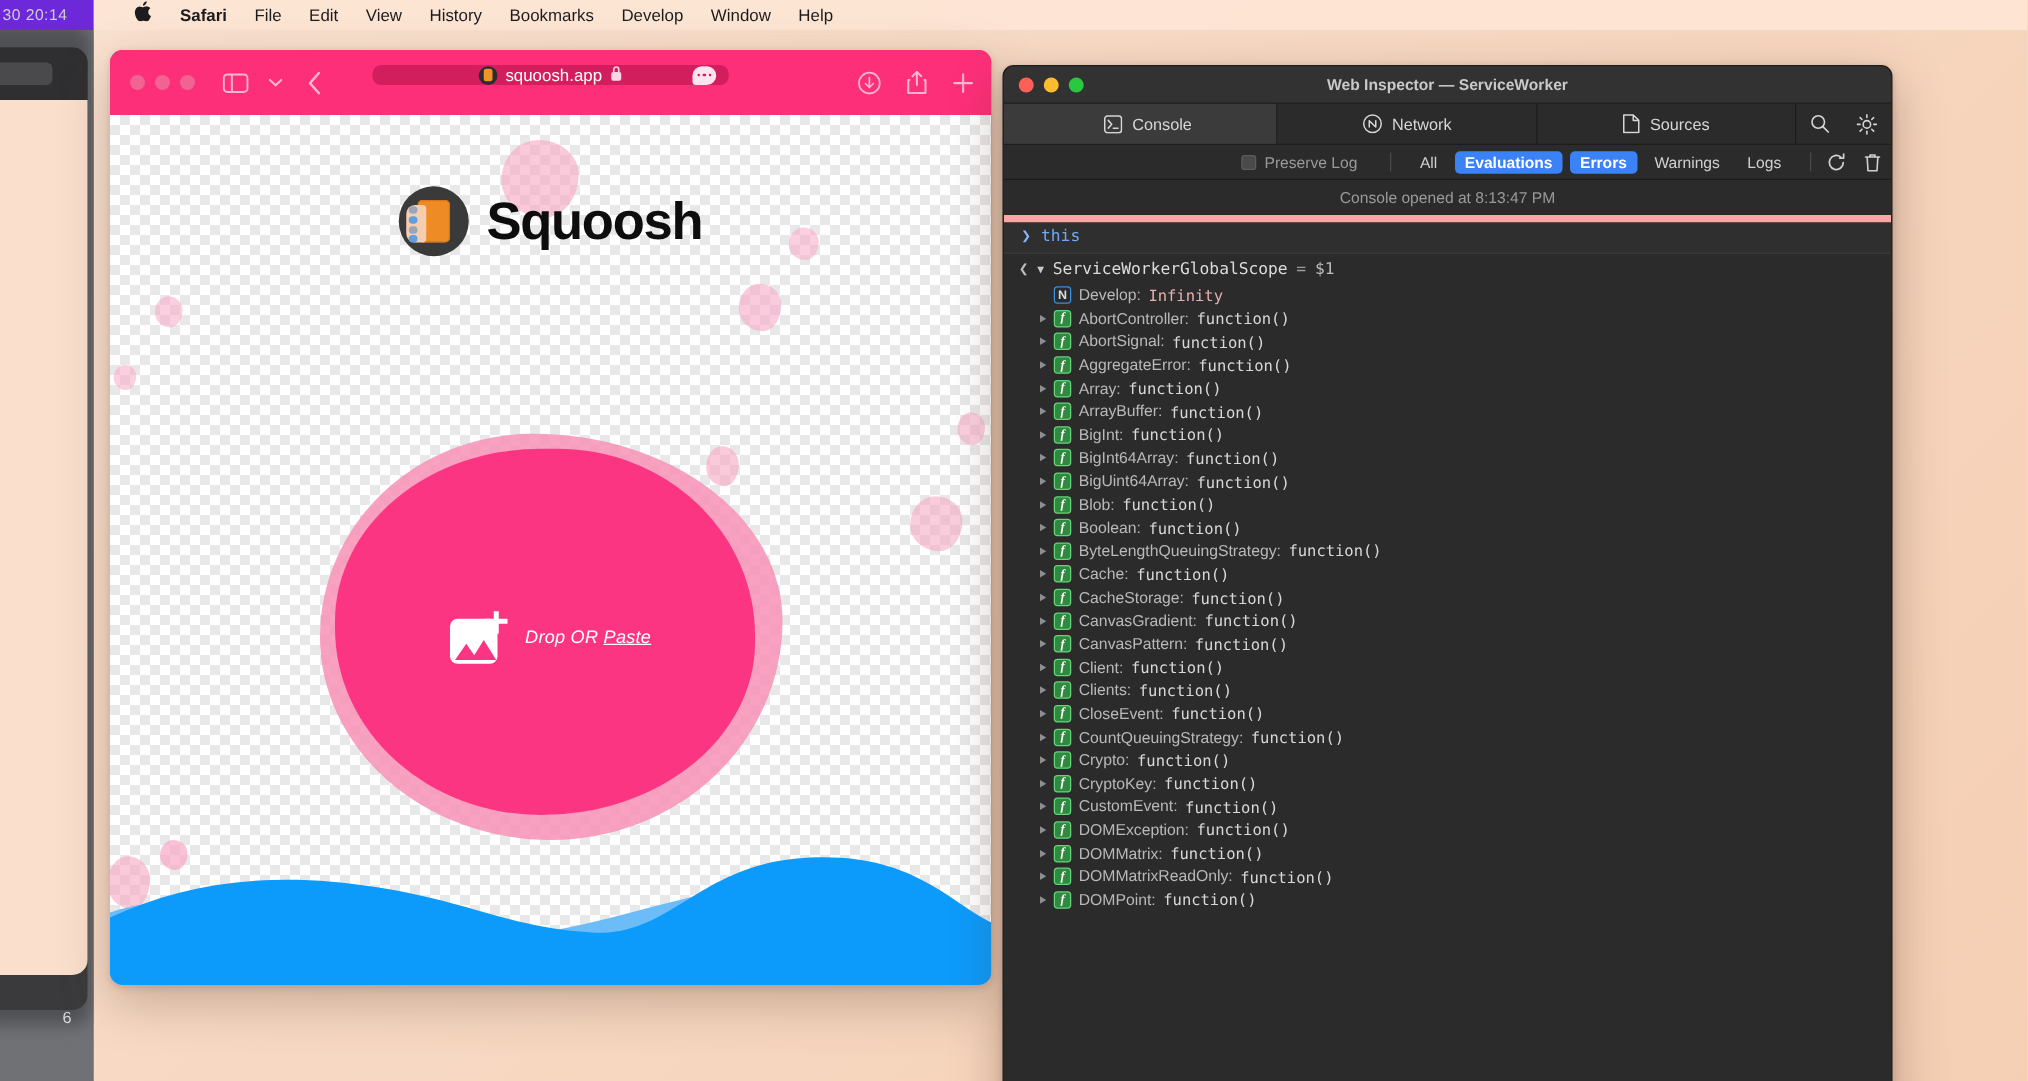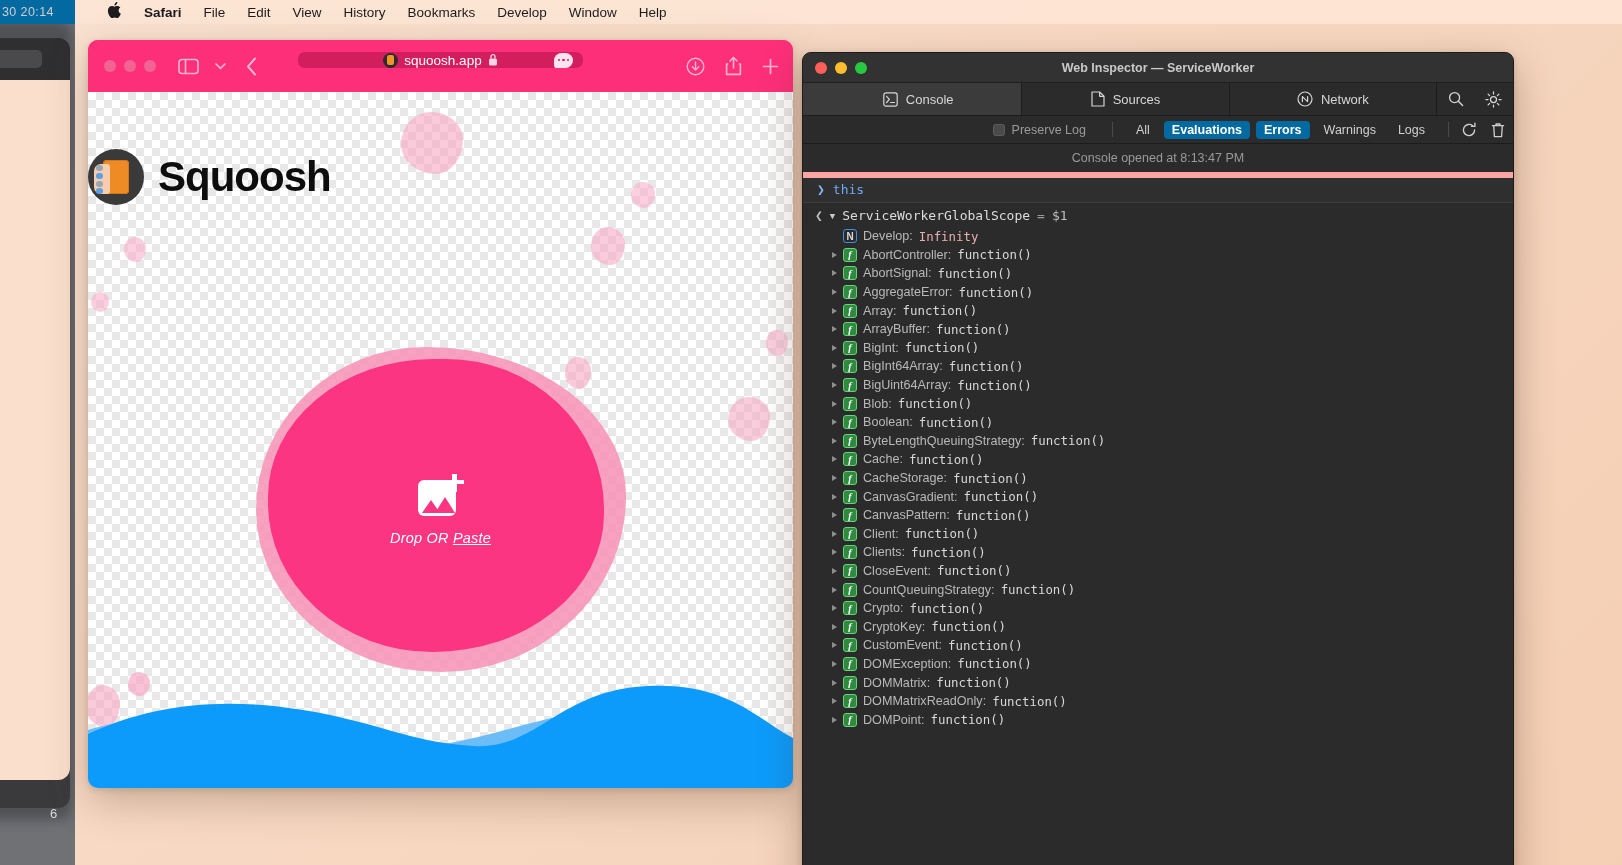--- a/index.html
+++ b/index.html
@@ -17,21 +17,21 @@
   }
 
   
   #bg-window {
     position: absolute; left: 0; top: 0; width: 75px; height: 865px;
     background: #6f7175;
     overflow: hidden;
   }
   #bg-menubar {
     position: absolute; left: 0; top: 0; width: 75px; height: 24px;
-    background: #0369a1;
+    background: #6d28d9;
     color: #cfcfcf; font-size: 12.5px; line-height: 24px;
     padding-left: 2px; letter-spacing: .4px;
     font-family: "Liberation Sans", sans-serif;
   }
   #bg-win-inner {
     position: absolute; left: -20px; top: 38px; width: 90px; height: 770px;
     background: #3a3a3c;
     border-radius: 12px;
   }
   #bg-win-titlebar {
@@ -115,21 +115,21 @@
     background-color: #fff;
     background-image:
       linear-gradient(45deg, #e8e8e8 25%, transparent 25%, transparent 75%, #e8e8e8 75%),
       linear-gradient(45deg, #e8e8e8 25%, transparent 25%, transparent 75%, #e8e8e8 75%);
     background-size: 16px 16px;
     background-position: 0 0, 8px 8px;
   }
   .blob { position: absolute; background: #f7a8c4; border-radius: 48% 52% 44% 56% / 52% 44% 56% 48%; }
   #logo-row {
     position: absolute; left: 0; right: 0; top: 57px;
-    display: flex; align-items: center; gap: 14px;
+    display: flex; align-items: center; justify-content: center; gap: 14px;
   }
   #logo-mark {
     width: 56px; height: 56px; border-radius: 50%;
     background: #3a3a3a; position: relative; overflow: hidden;
     display:flex; align-items:center; justify-content:center;
   }
   .sponge {
     width: 26px; height: 34px; background: #ef8b24; border-radius: 4px;
     position: relative; box-shadow: inset 0 0 0 1px #d9761a;
   }
@@ -149,21 +149,21 @@
     position:absolute; inset: 0; background:#f791b6;
     border-radius: 46% 54% 50% 50% / 50% 46% 54% 50%;
     opacity: .85;
   }
   #blob-main {
     position:absolute; left: 12px; top: 12px; right: 22px; bottom: 20px;
     background: #fb3582;
     border-radius: 50% 48% 52% 50% / 48% 52% 48% 52%;
   }
   #drop-inner {
-    position:absolute; inset:0; display:flex; flex-direction:column;
+    position:absolute; inset:0; display:flex; flex-direction:row;
     align-items:center; justify-content:center; gap: 14px;
   }
   #add-img-icon {
     width: 46px; height: 42px; position: relative;
   }
   #add-img-icon .box {
     position:absolute; left:0; top:6px; width: 38px; height: 36px;
     background:#fff; border-radius: 6px; overflow: hidden;
   }
   #add-img-icon .m1 {
@@ -224,21 +224,21 @@
   }
   .chk {
     width: 12px; height: 12px; border-radius: 2.5px; background: #4a4a4a;
     border: 1px solid #5c5c5c; margin-right: 7px;
   }
   #insp-filter .lbl { color: #9a9a9a; font-size: 12.5px; margin-right: 14px; }
   .sep { width:1px; height: 15px; background:#4a4a4a; margin: 0 12px; }
   .fbtn {
     color: #d0d0d0; font-size: 12.5px; padding: 2px 8px; border-radius: 4px; margin: 0 3px;
   }
-  .fbtn.on { background: #0369a1; color: #fff; font-weight: bold; }
+  .fbtn.on { background: #3b82f6; color: #fff; font-weight: bold; }
   #console-body {
     position: absolute; top: 92px; bottom: 34px; left: 0; right: 0;
     background: #2b2b2b; overflow: hidden;
     font-family: "DejaVu Sans Mono", monospace;
   }
   #console-opened {
     text-align:center; color: #9a9a9a; font-size: 12.5px;
     padding: 6px 0 7px; border-bottom: 6px solid #fca5a5;
     font-family: "Liberation Sans", sans-serif;
   }
@@ -451,35 +451,35 @@
         <svg width="15" height="15" viewBox="0 0 15 15" aria-hidden="true">
           <rect x="0.8" y="0.8" width="13.4" height="13.4" rx="2.2" fill="none" stroke="#d6d6d6" stroke-width="1.2"></rect>
           <path d="M3.6 4.3 L6.4 7.4 L3.6 10.5" fill="none" stroke="#d6d6d6" stroke-width="1.2" stroke-linecap="round" stroke-linejoin="round"></path>
           <line x1="7.6" y1="10.5" x2="11.4" y2="10.5" stroke="#d6d6d6" stroke-width="1.2" stroke-linecap="round"></line>
         </svg>
       </span>
       <span>Console</span>
     </div>
     <div class="insp-tab">
       <span class="tico">
+        <svg width="16" height="16" viewBox="0 0 16 16" aria-hidden="true">
+          <circle cx="8" cy="8" r="7" fill="none" stroke="#d6d6d6" stroke-width="1.2"></circle>
+          <path d="M5.4 10.6 V5.6 M5.4 5.6 L10.6 10.6 M10.6 10.6 V5.6" fill="none" stroke="#d6d6d6" stroke-width="1.2" stroke-linecap="round" stroke-linejoin="round"></path>
+        </svg>
+      </span>
+      <span>Network</span>
+    </div>
+    <div class="insp-tab">
+      <span class="tico">
         <svg width="14" height="16" viewBox="0 0 14 16" aria-hidden="true">
           <path d="M1 1 H8.6 L13 5.3 V15 H1 Z" fill="none" stroke="#d6d6d6" stroke-width="1.2" stroke-linejoin="round"></path>
           <path d="M8.6 1 V5.3 H13" fill="none" stroke="#d6d6d6" stroke-width="1.2" stroke-linejoin="round"></path>
         </svg>
       </span>
       <span>Sources</span>
-    </div>
-    <div class="insp-tab">
-      <span class="tico">
-        <svg width="16" height="16" viewBox="0 0 16 16" aria-hidden="true">
-          <circle cx="8" cy="8" r="7" fill="none" stroke="#d6d6d6" stroke-width="1.2"></circle>
-          <path d="M5.4 10.6 V5.6 M5.4 5.6 L10.6 10.6 M10.6 10.6 V5.6" fill="none" stroke="#d6d6d6" stroke-width="1.2" stroke-linecap="round" stroke-linejoin="round"></path>
-        </svg>
-      </span>
-      <span>Network</span>
     </div>
     <div class="tool">
       <svg width="16" height="16" viewBox="0 0 16 16" aria-hidden="true">
         <circle cx="6.6" cy="6.6" r="5" fill="none" stroke="#d6d6d6" stroke-width="1.3"></circle>
         <line x1="10.3" y1="10.3" x2="14.6" y2="14.6" stroke="#d6d6d6" stroke-width="1.4" stroke-linecap="round"></line>
       </svg>
     </div>
     <div class="tool">
       <svg width="17" height="17" viewBox="0 0 17 17" aria-hidden="true">
         <circle cx="8.5" cy="8.5" r="3" fill="none" stroke="#d6d6d6" stroke-width="1.25"></circle>

